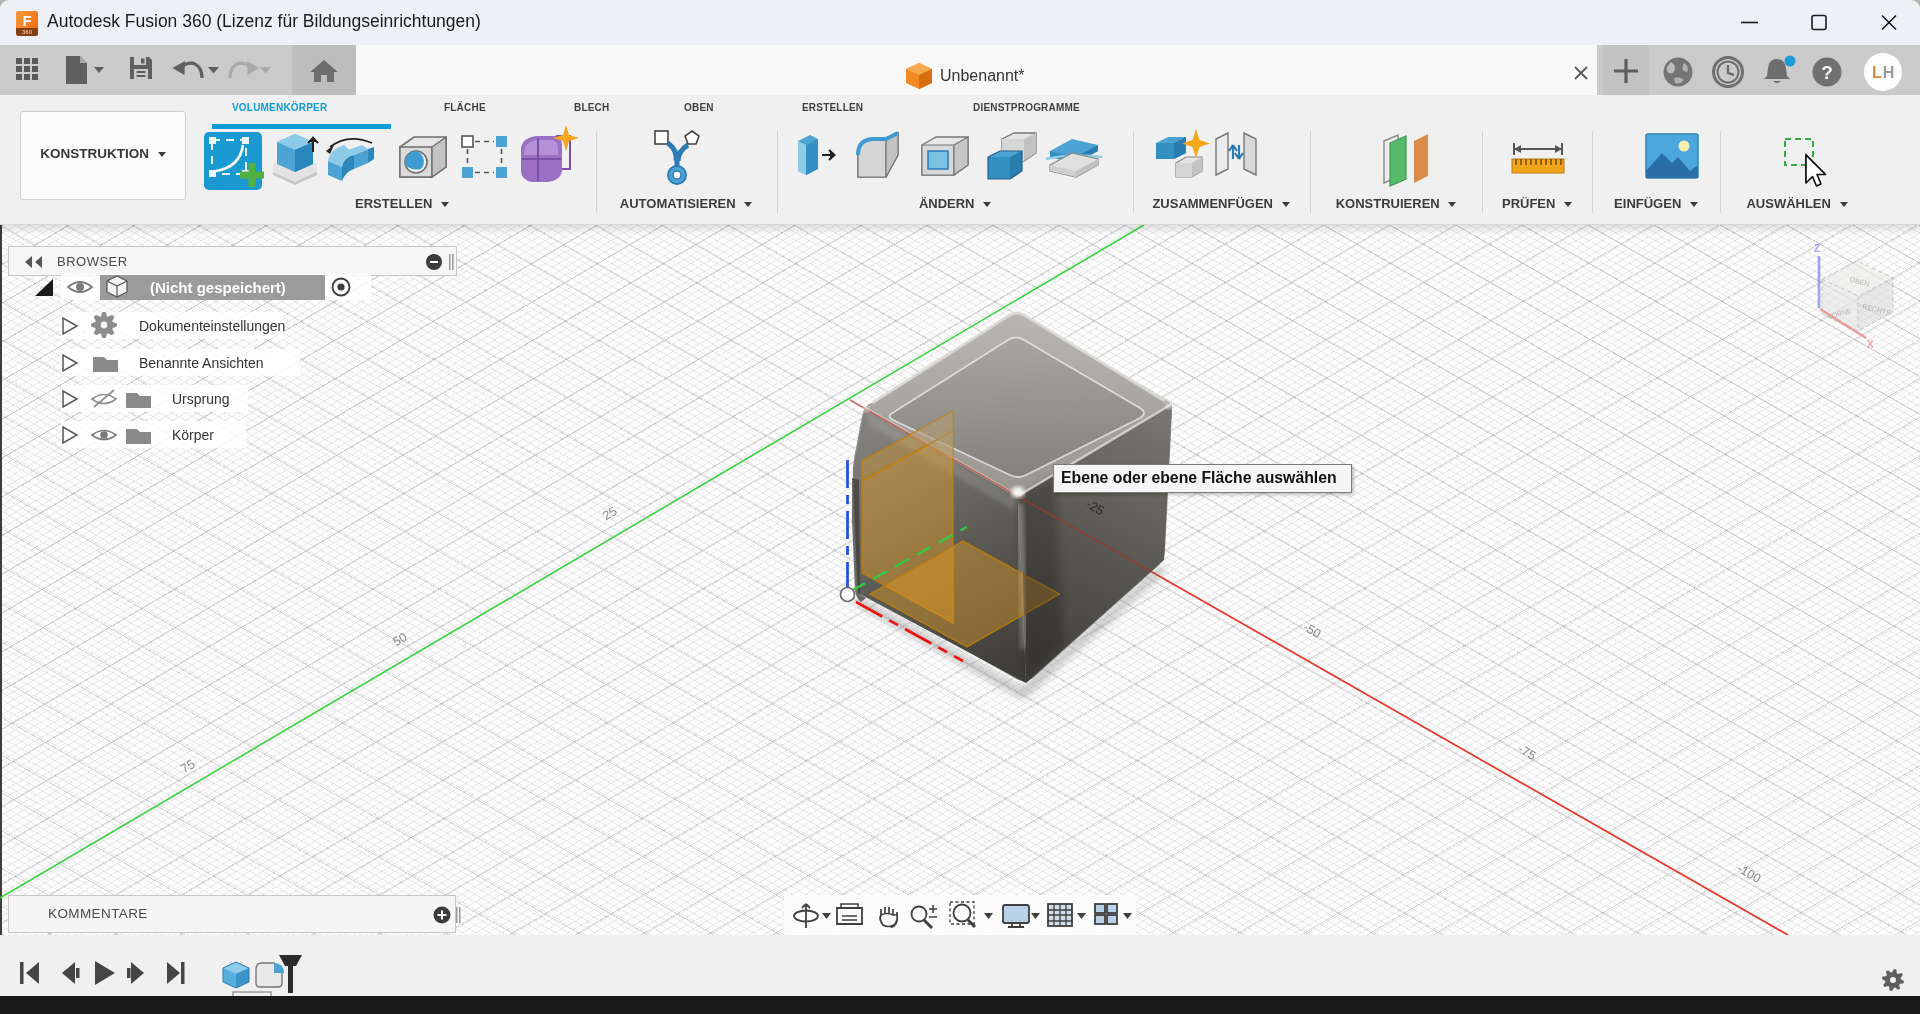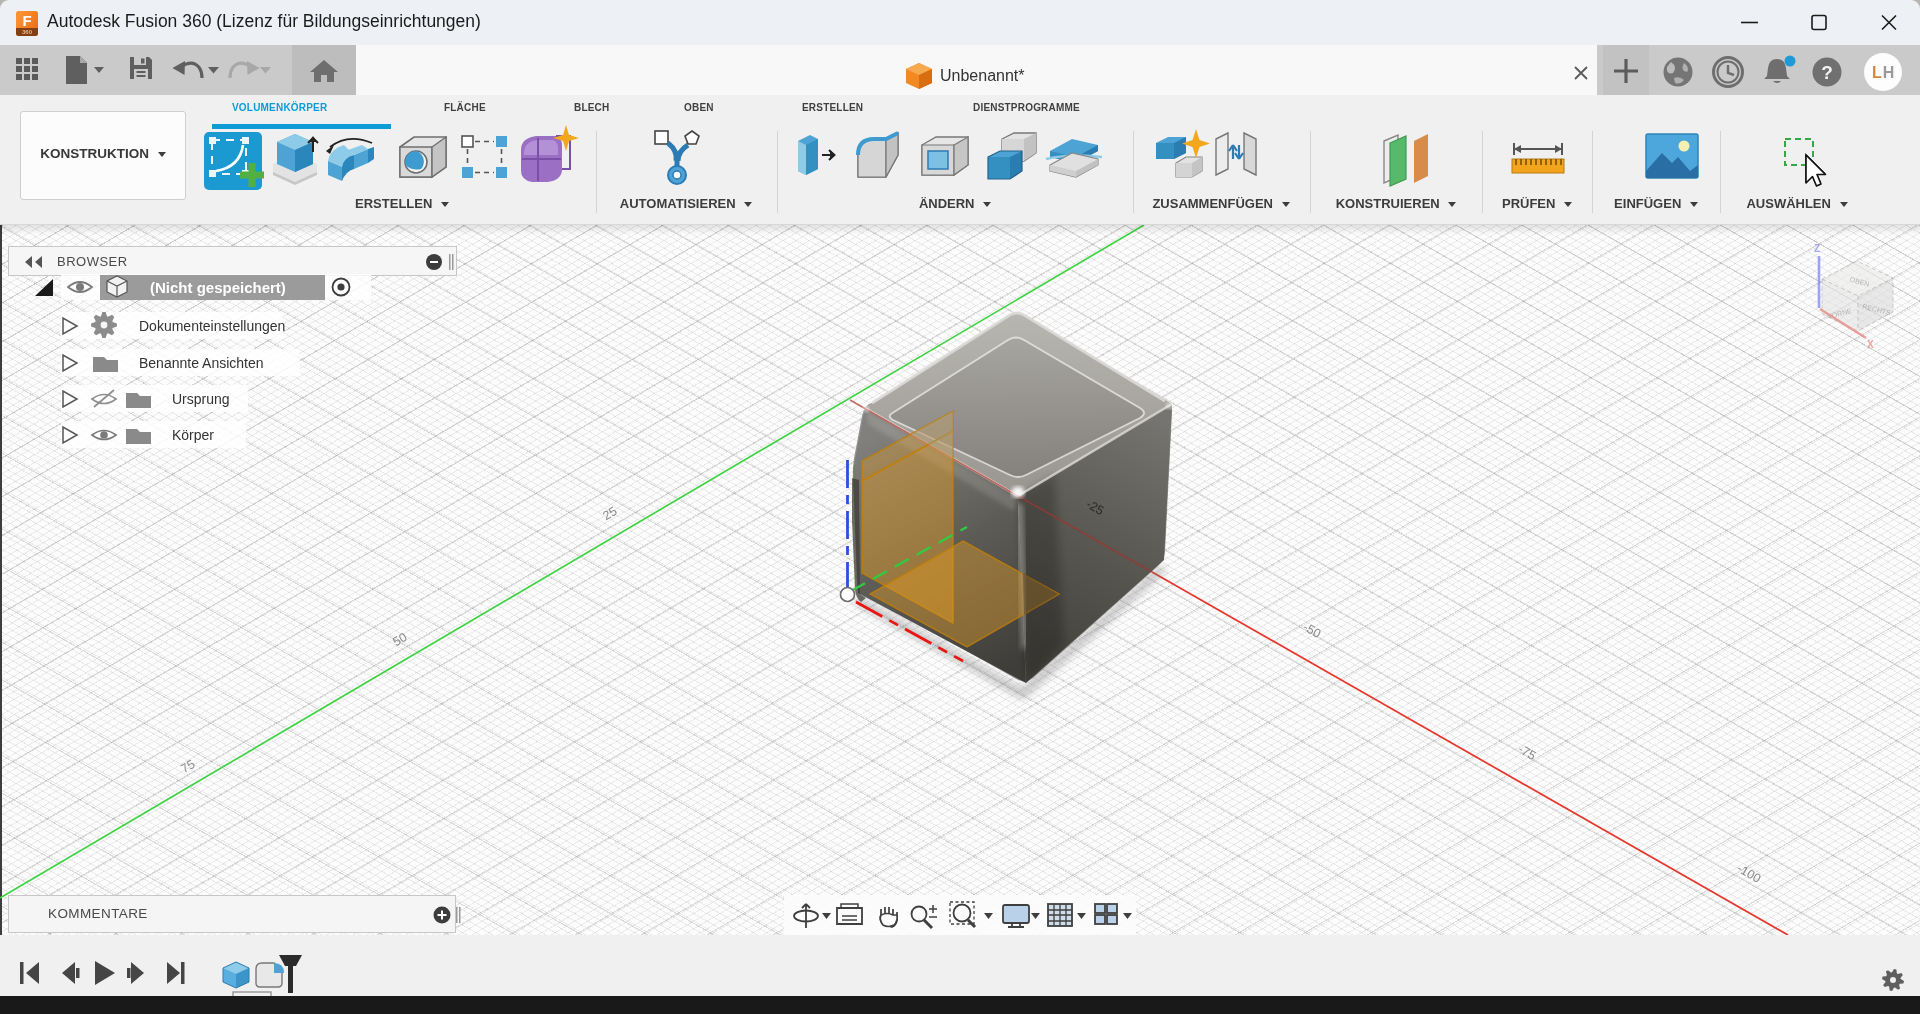--- a/index.html
+++ b/index.html
@@ -466,20 +466,21 @@
 
       <path d="M63 427 L63 443 L77 435 Z" fill="#fcfcfc" stroke="#555" stroke-width="1.5"></path>
       <g stroke="#7b7b7b" stroke-width="1.7" fill="none">
         <path d="M92 435 Q104 426 116 435 Q104 444 92 435 Z" fill="#fff"></path>
       </g>
       <circle cx="104" cy="435" r="3.8" fill="#7b7b7b"></circle>
       <path d="M126 429 L137 429 L140 432 L151 432 L151 444 L126 444 Z" fill="#8a8a8a"></path>
       <text x="172" y="440" font-size="14" fill="#333">Körper</text>
     </svg>
   </div>
+  <div id="tooltip">Ebene oder ebene Fläche auswählen</div>
   <div id="kommentare">
       <span>KOMMENTARE</span>
     <svg class="abs" style="left:424px;top:9px;" width="28" height="20" viewBox="0 0 28 20">
       <circle cx="9" cy="10" r="8.5" fill="#3c3c3c"></circle>
         <rect x="4.5" y="9" width="9" height="2" fill="#fff"></rect>
         <rect x="8" y="5.5" width="2" height="9" fill="#fff"></rect>
       <rect x="23" y="2" width="1.5" height="16" fill="#9a9a9a"></rect>
         <rect x="26" y="2" width="1.5" height="16" fill="#9a9a9a"></rect>
     </svg>
   </div>

